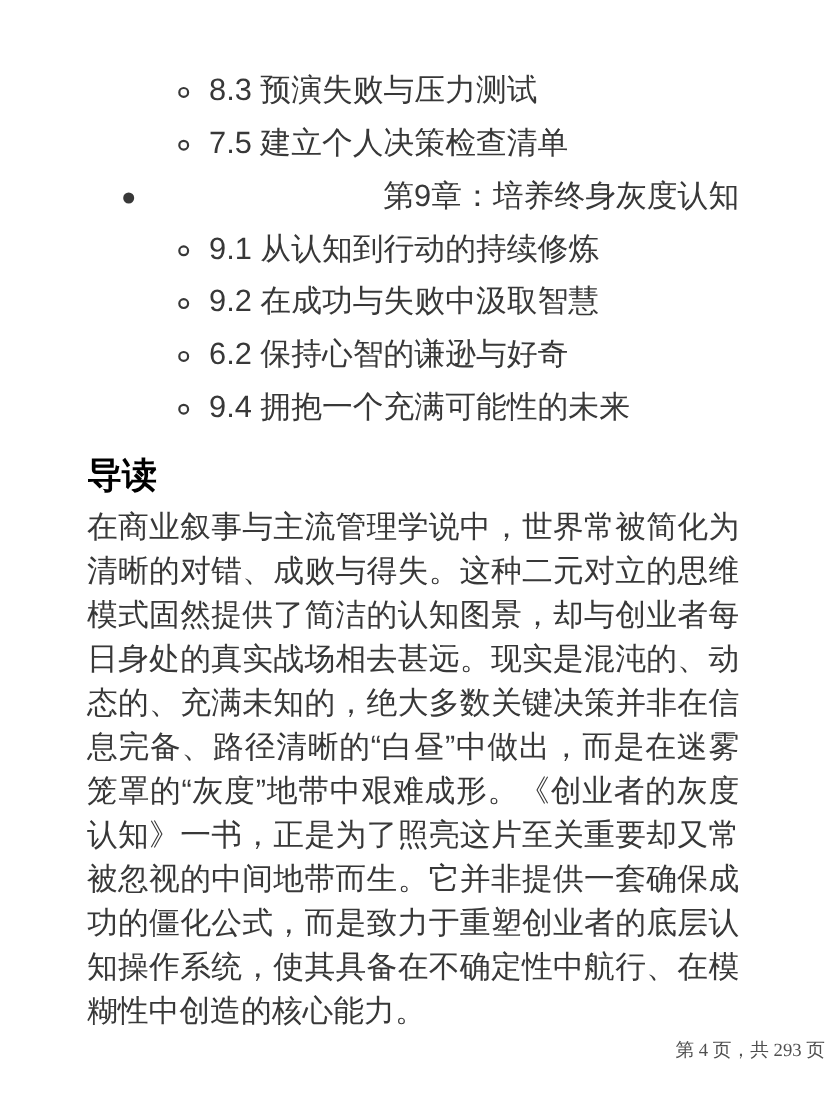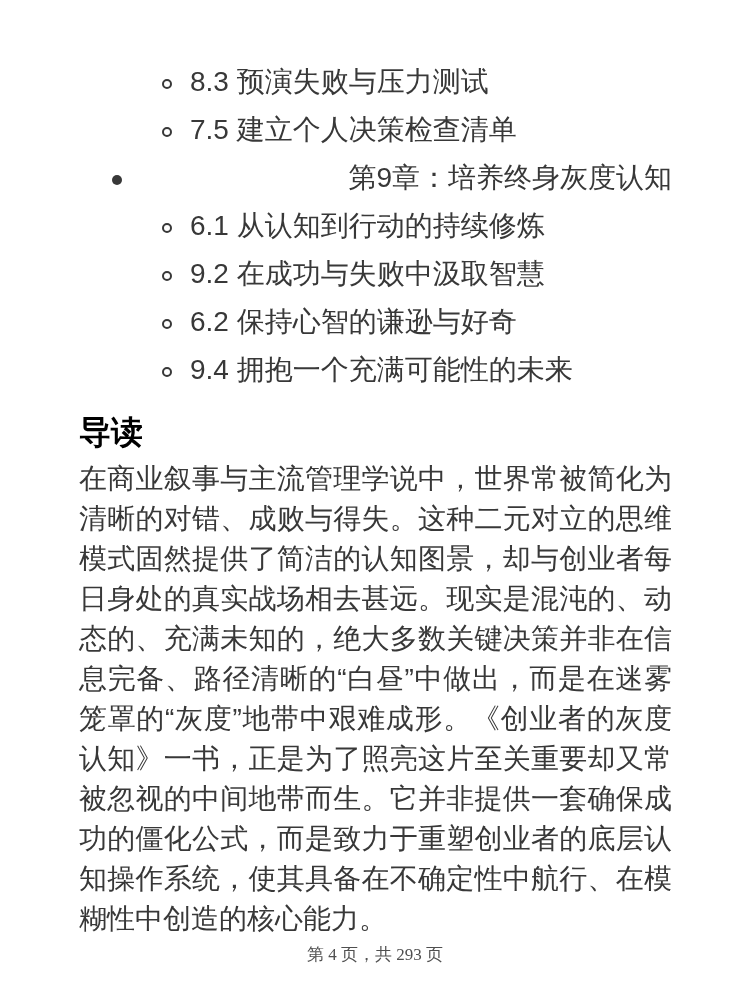--- a/index.html
+++ b/index.html
@@ -76,21 +76,21 @@
     line-height: 40px;
     text-align: justify;
     color: #383838;
   }
   
   .page-footer {
     position: absolute;
     left: 0;
     right: 0;
     top: 944px;
-    text-align: center;
+    text-align: right;
     font-family: "Liberation Serif", "DejaVu Serif", serif;
     font-size: 17px;
     line-height: 22px;
     color: #4f4f4f;
   }
 </style>
 </head>
 <body>
 
 <div class="content">
@@ -107,21 +107,21 @@
       <span>7.5 建立个人决策检查清单</span>
     </div>
 
     <div class="toc-row top">
       <span class="bullet-filled"></span>
       <span>第9章：培养终身灰度认知</span>
     </div>
 
     <div class="toc-row sub first-after-top">
       <span class="bullet-open"></span>
-      <span>6.1 从认知到行动的持续修炼</span>
+      <span>9.1 从认知到行动的持续修炼</span>
     </div>
 
     <div class="toc-row sub">
       <span class="bullet-open"></span>
       <span>9.2 在成功与失败中汲取智慧</span>
     </div>
 
     <div class="toc-row sub">
       <span class="bullet-open"></span>
       <span>6.2 保持心智的谦逊与好奇</span>

